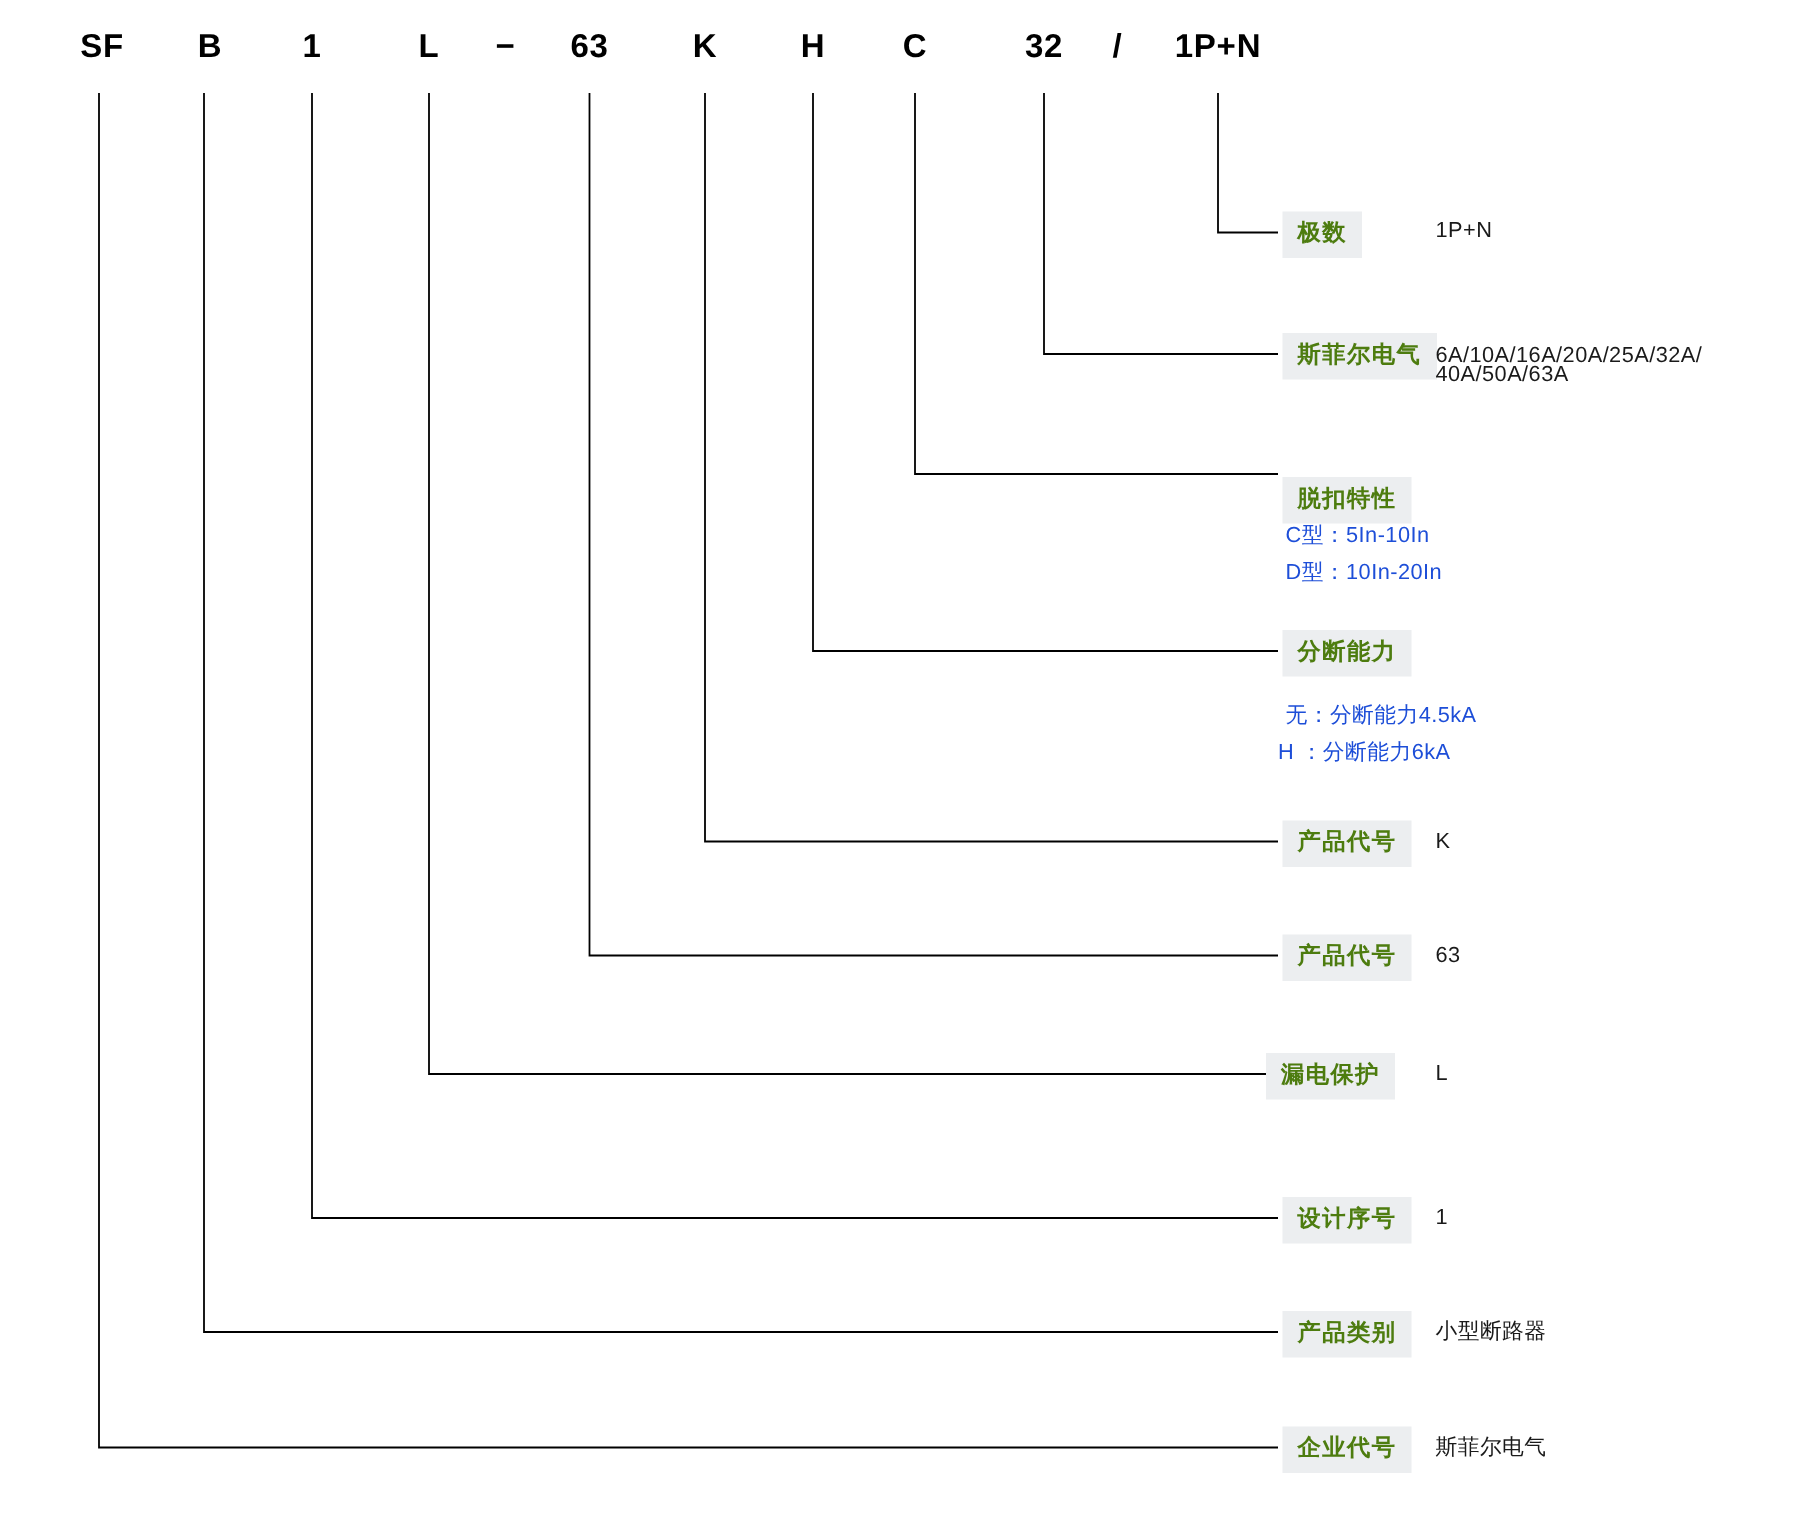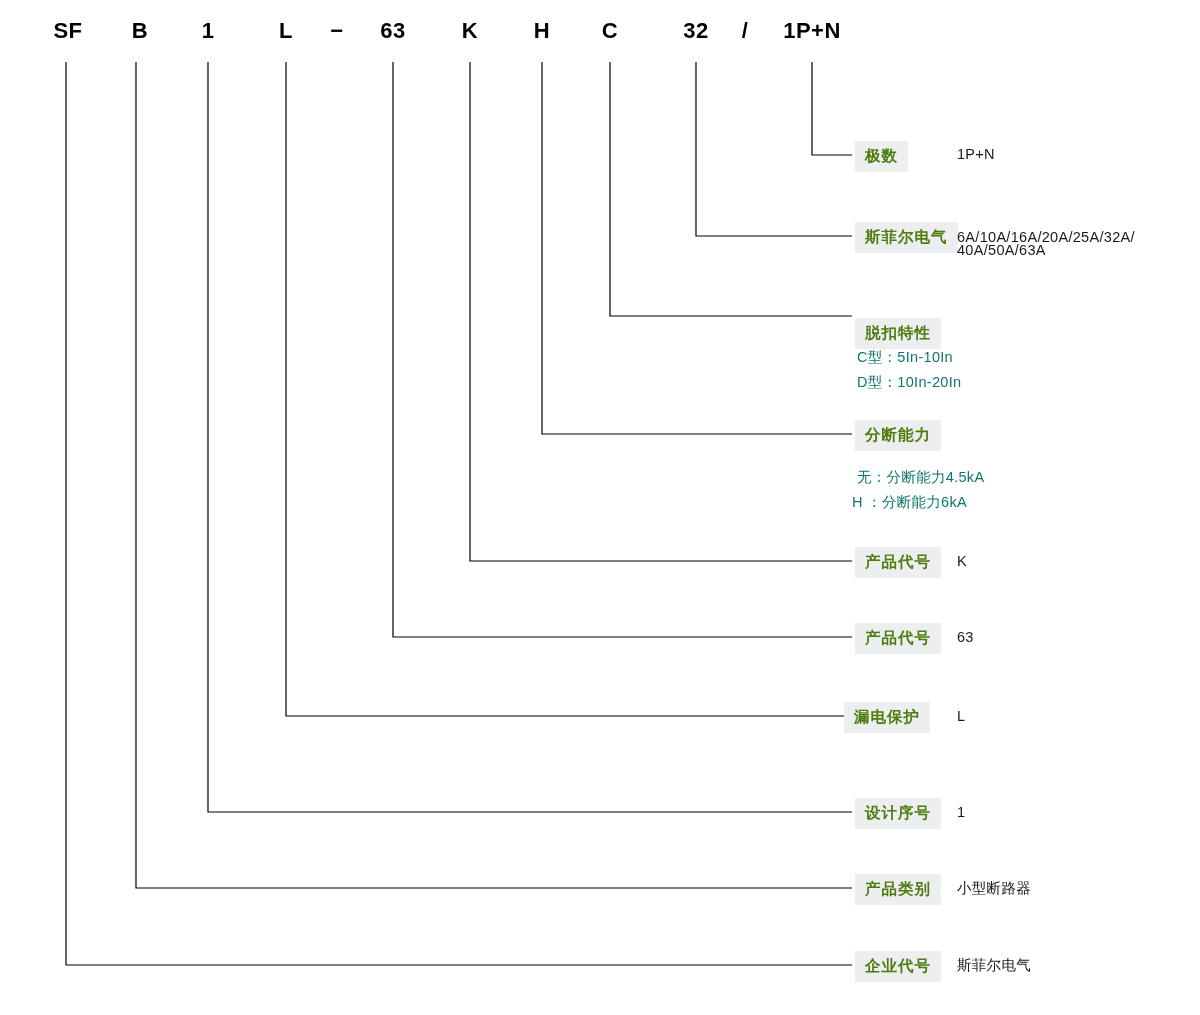--- a/index.html
+++ b/index.html
@@ -58,21 +58,21 @@
     position: absolute;
     font-size: 14.5px;
     color: #1a1a1a;
     white-space: nowrap;
     line-height: 1.45;
     letter-spacing: 0.3px;
   }
   .sub-note {
     position: absolute;
     font-size: 14.5px;
-    color: #0f766e;
+    color: #1d4ed8;
     white-space: nowrap;
     line-height: 1.55;
     letter-spacing: 0.3px;
   }
   svg.lines {
     position: absolute;
     left: 0;
     top: 0;
     width: 1200px;
     height: 1015px;

